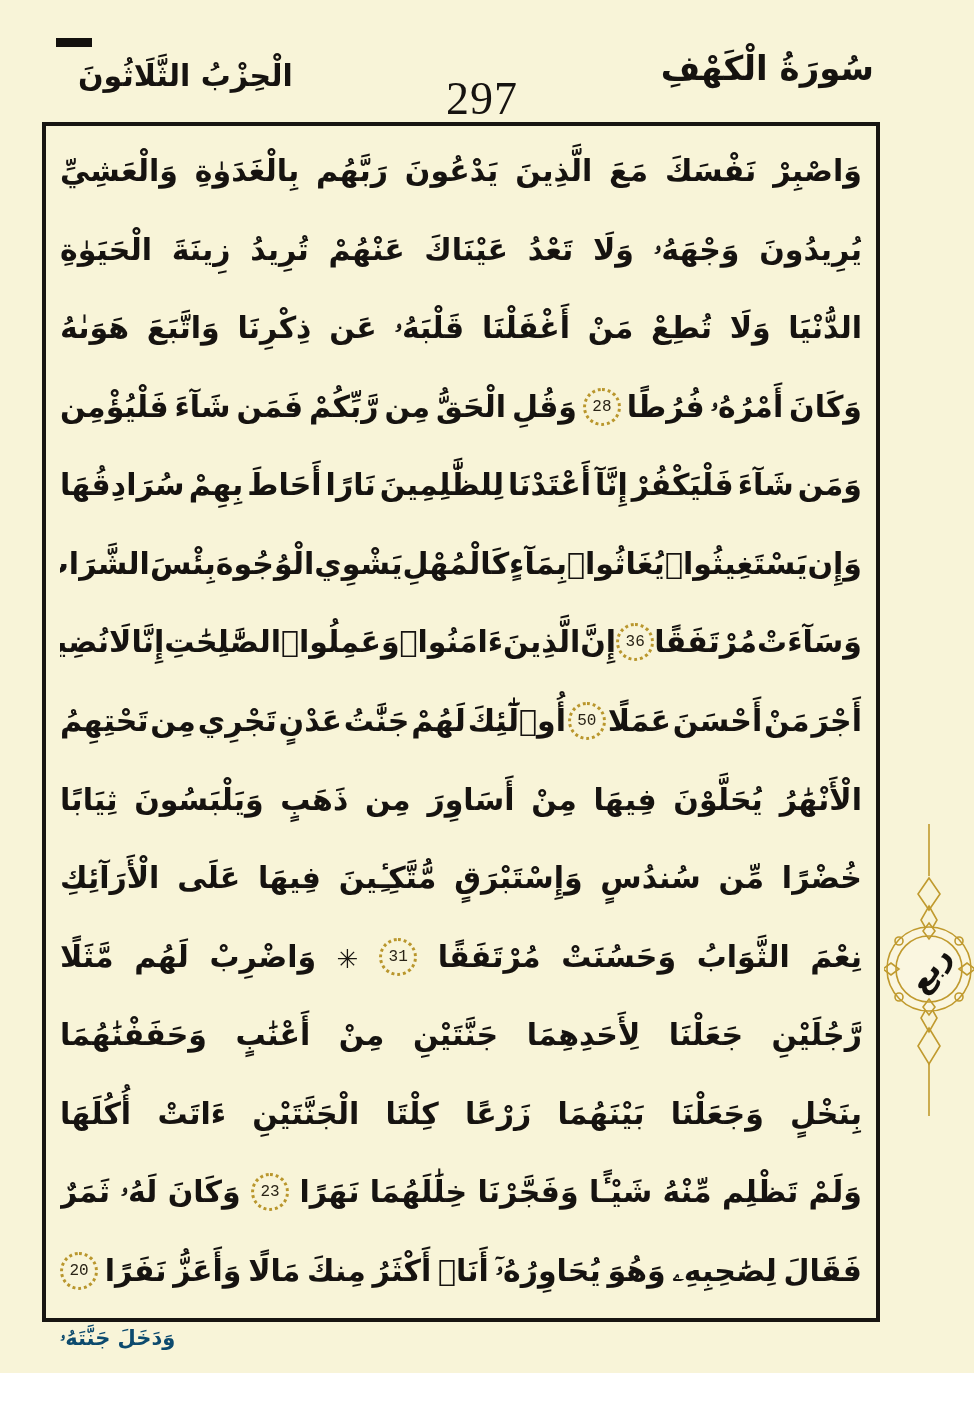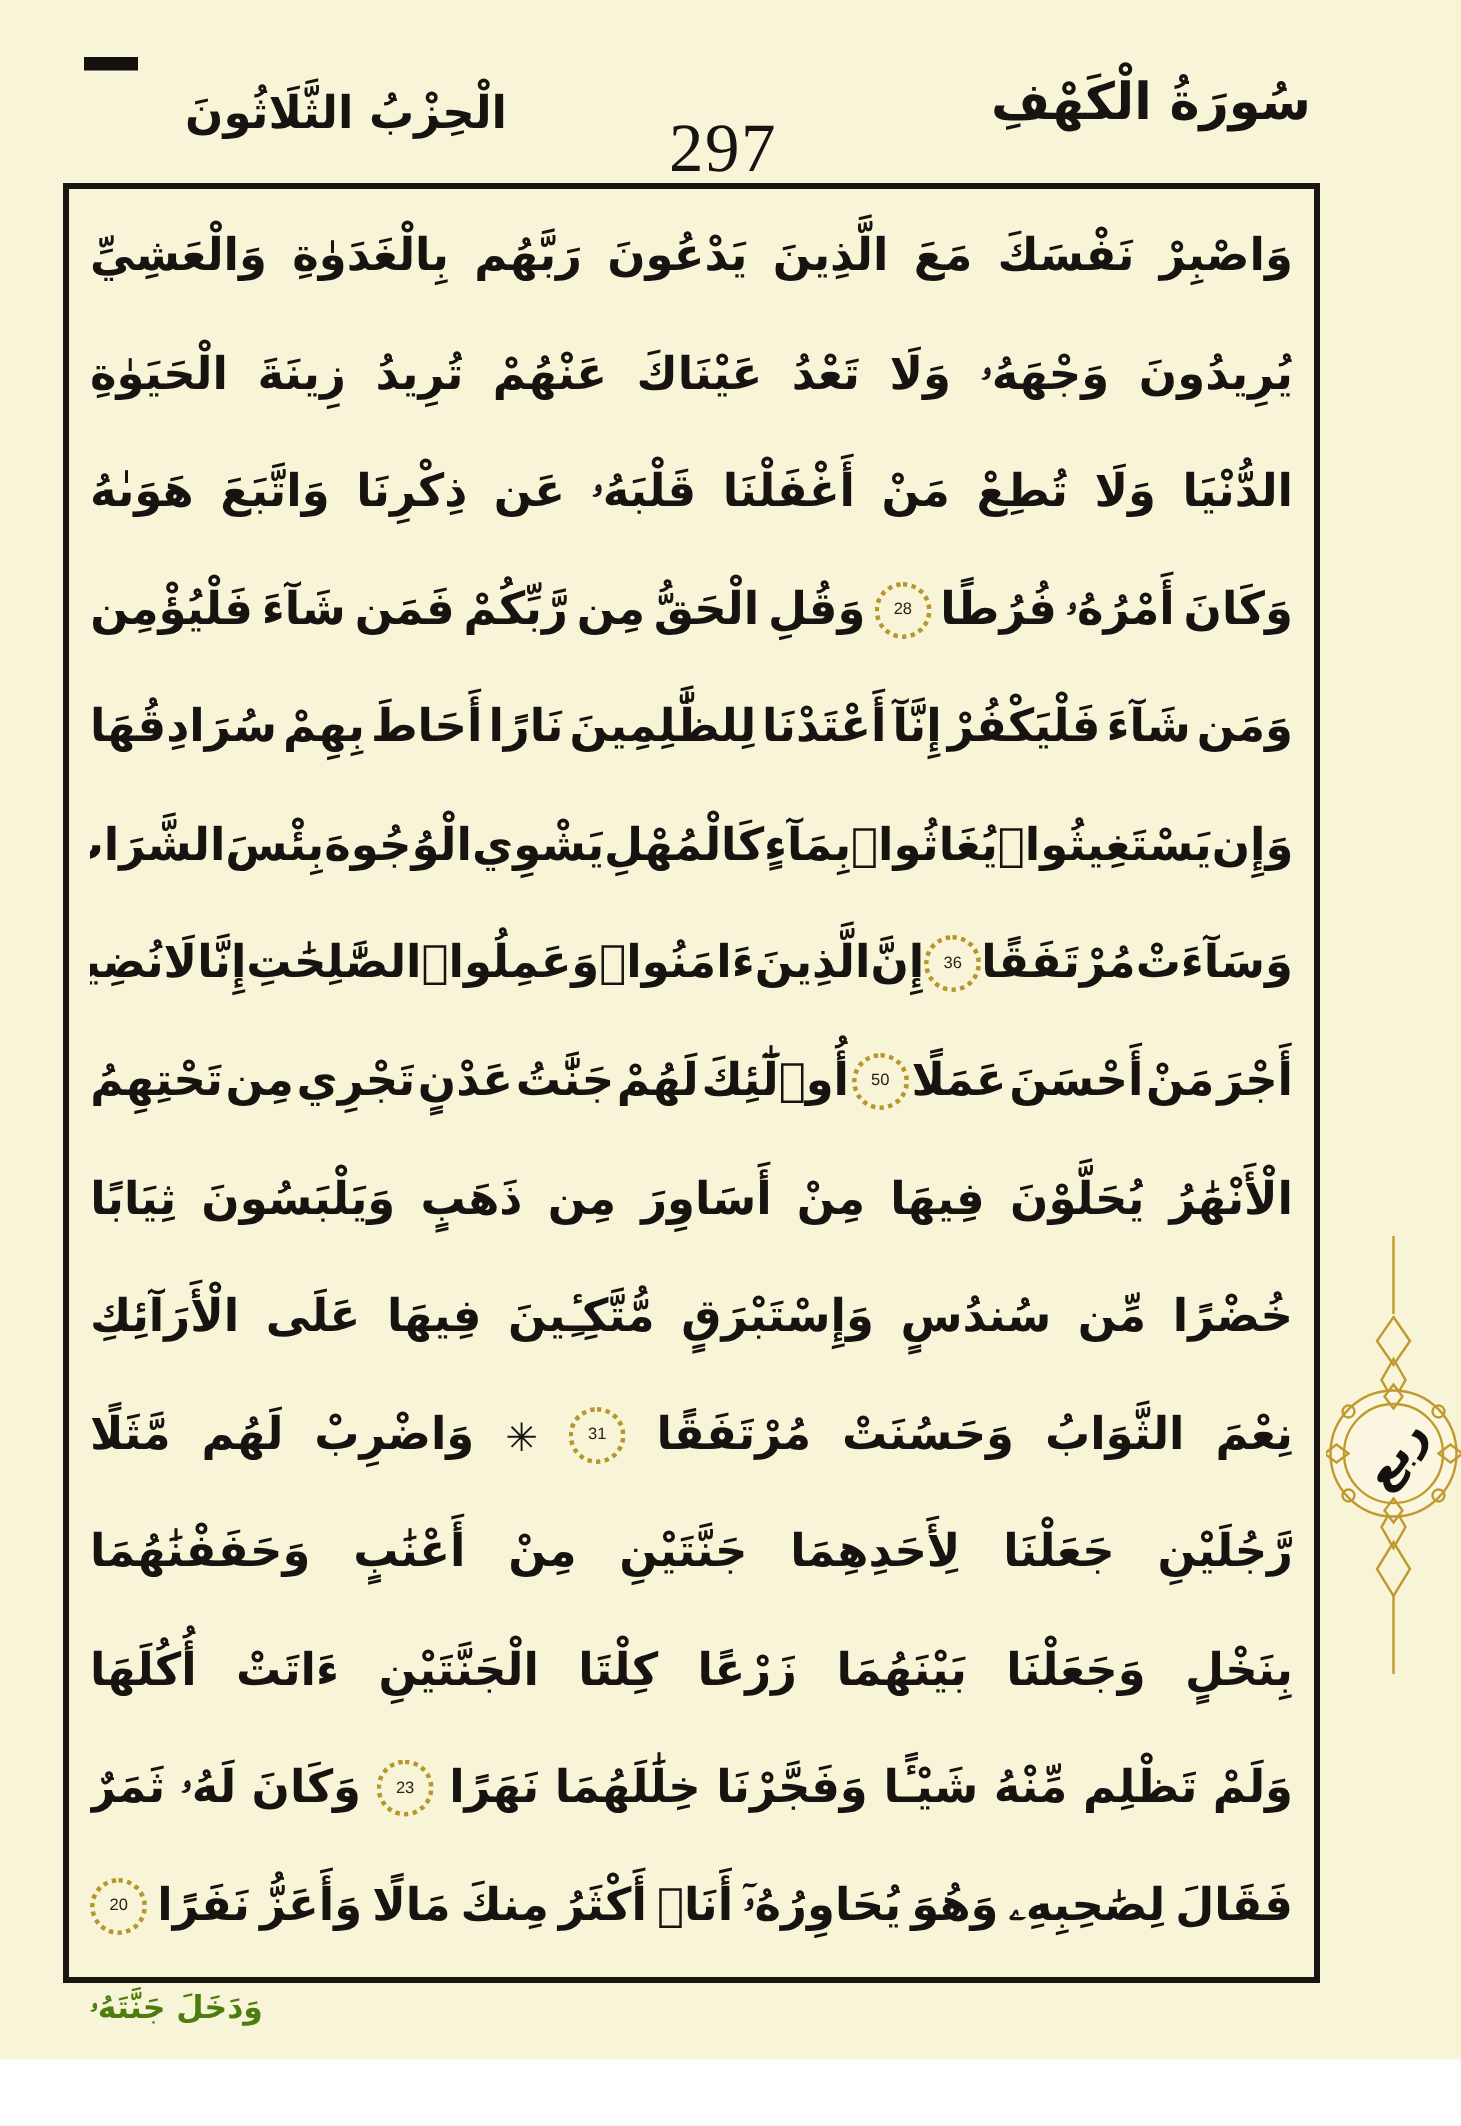--- a/index.html
+++ b/index.html
@@ -14,21 +14,21 @@
     position:absolute;top:48px;right:100px;width:280px;
     font-size:34px;font-weight:bold;direction:rtl;
   }
   .hdr-page{
     position:absolute;top:72px;left:408px;width:110px;
     font-family:"Liberation Serif",serif;font-size:46px;text-align:right;
     direction:ltr;letter-spacing:1px;
   }
   .hdr-hizb{
     position:absolute;top:58px;left:78px;width:260px;
-    font-size:30px;font-weight:bold;text-align:right;direction:rtl;
+    font-size:30px;font-weight:bold;text-align:left;direction:rtl;
   }
   
   .frame{
     position:absolute;left:42px;top:122px;width:838px;height:1200px;
     border:4px solid #181512;box-sizing:border-box;
     padding:6px 14px 8px 14px;
     display:flex;flex-direction:column;
     background:transparent;
   }
   .qline{
@@ -37,37 +37,37 @@
     font-size:30px;font-weight:bold;line-height:1;
     white-space:nowrap;overflow:hidden;
     color:#161310;
   }
   .qline .word{display:inline-block;}
   .ayah-marker{
     flex:0 0 auto;
     width:38px;height:38px;border-radius:50%;
     border:3px dotted #b9962c;
     display:inline-flex;align-items:center;justify-content:center;
-    font-family:Liberation Sans, sans-serif;
-    font-size:11px;font-weight:normal;color:#2a2417;
+    font-family:Liberation Mono, monospace;
+    font-size:16px;font-weight:normal;color:#2a2417;
     box-sizing:border-box;background:transparent;
   }
   .ruku-star{
     flex:0 0 auto;font-size:26px;font-weight:normal;color:#181512;
     transform:translateY(2px);
   }
   
   .rub-ornament{position:absolute;left:884px;top:824px;width:90px;height:292px;}
   .rub-label{
     font-family:"DejaVu Sans",sans-serif;font-weight:bold;
   }
   
   .catchword{
     position:absolute;left:60px;top:1326px;
-    font-size:21px;font-weight:bold;direction:rtl;color:#4d7c0f;
+    font-size:21px;font-weight:bold;direction:rtl;color:#0c4a6e;
   }
   .bottom-strip{
     position:absolute;left:0;bottom:0;width:974px;height:44px;background:#ffffff;
   }
   .scan-artifact{
     position:absolute;left:56px;top:38px;width:36px;height:9px;background:#14110e;
   }
 </style>
 </head>
 <body>

